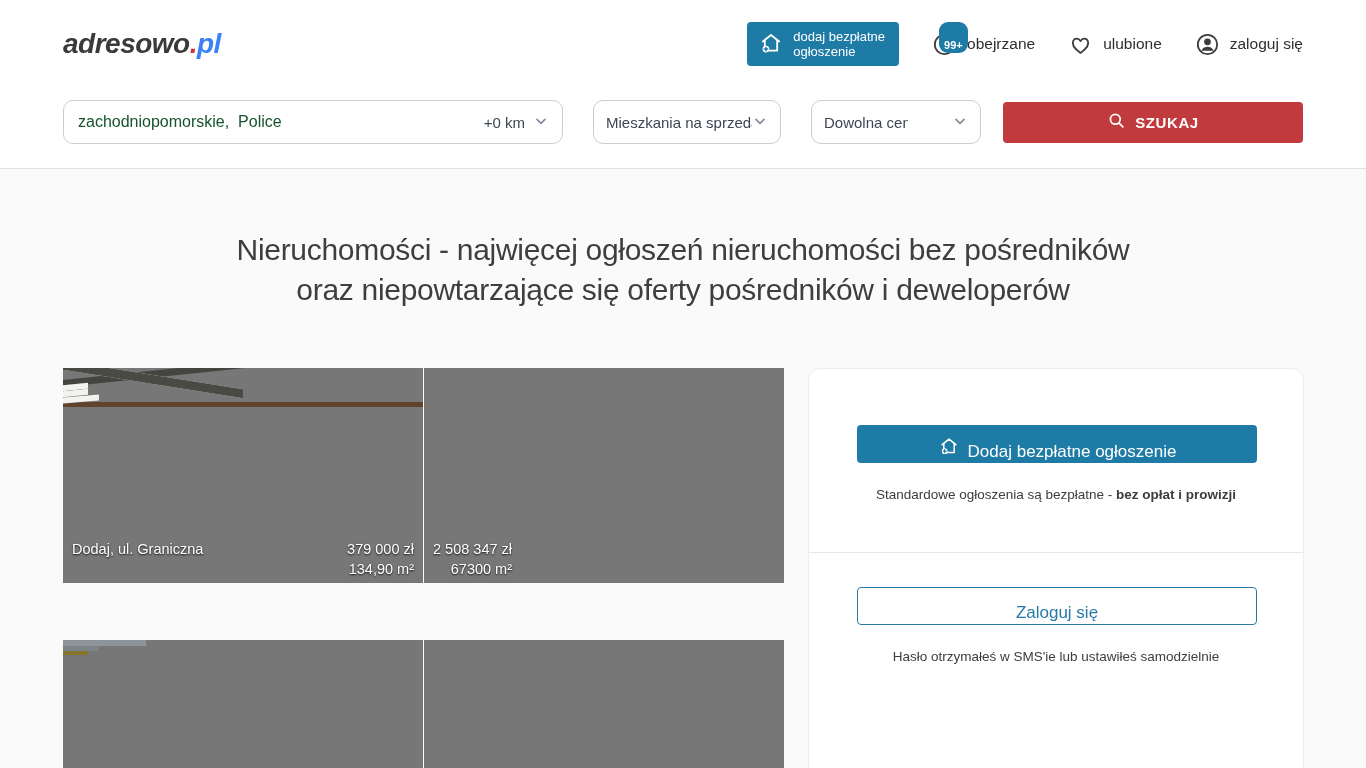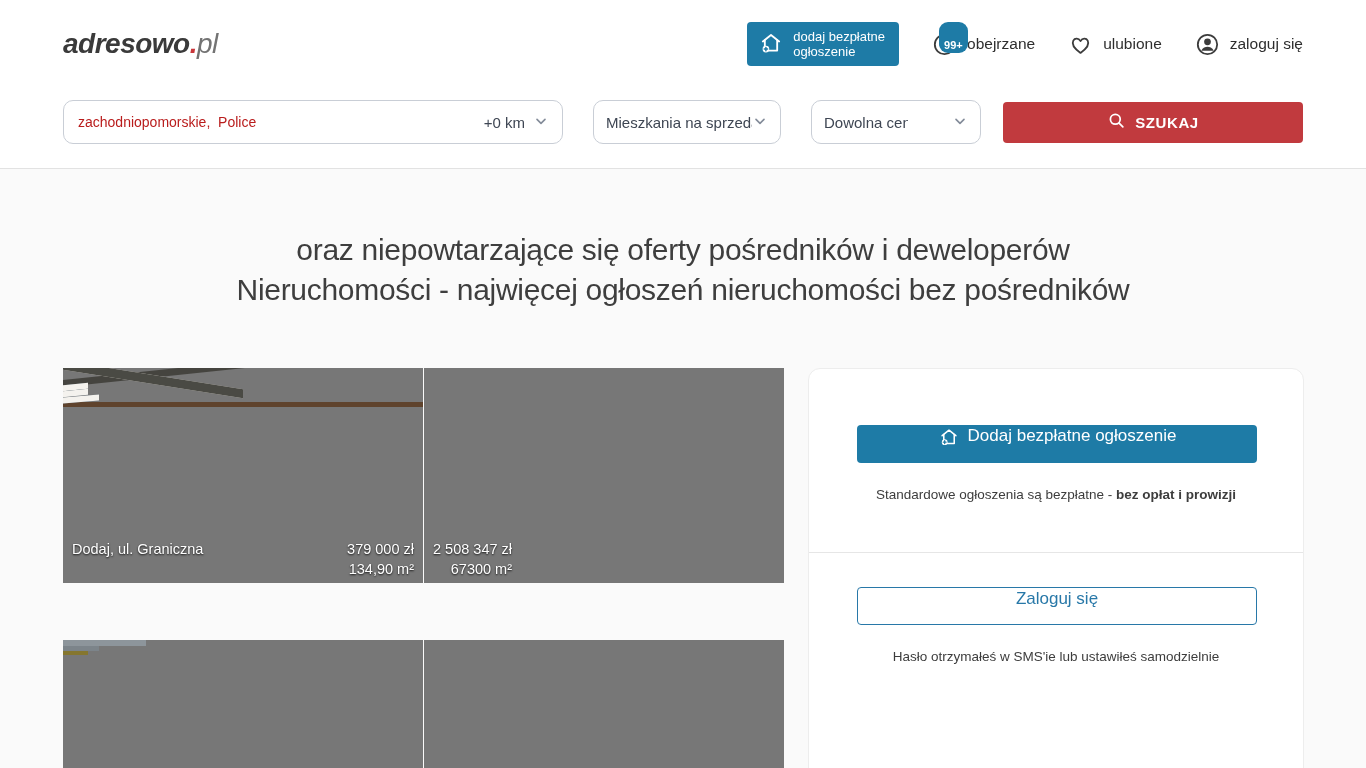--- a/index.html
+++ b/index.html
@@ -9,21 +9,21 @@
     font-family:"Liberation Sans", sans-serif;
     background:#ffffff; color:#333;
   }
   .shell { padding-left:63px; padding-right:63px; }
 
   
   .topbar { height:88px; display:flex; align-items:center; justify-content:space-between; background:#fff; }
   .logo { font-style:italic; font-size:28px; letter-spacing:-0.5px; cursor:pointer; white-space:nowrap; }
   .logo .l-main { font-weight:800; color:#3a3a3a; }
   .logo .l-dot  { font-weight:800; color:#c9363a; }
-  .logo .l-tld  { font-weight:400; color:#737373; }
+  .logo .l-tld  { font-weight:700; color:#3b82f6; }
 
   .hdr-right { display:flex; align-items:center; gap:32px; }
   .hdr-item { display:flex; align-items:center; gap:9px; position:relative; cursor:pointer; }
   .hdr-item .lbl { font-size:15.5px; color:#2e2e2e; }
   .hdr-item svg { display:block; }
 
   .btn-add-hdr {
     background:#1e7ba6; color:#fff; border:none; border-radius:4px;
     display:flex; align-items:center; gap:9px; padding:7px 14px 7px 11px;
     font-family:inherit; font-size:13px; line-height:15px; text-align:left; cursor:pointer;
@@ -37,21 +37,21 @@
   
   .search-row { display:flex; align-items:center; padding-top:12px; padding-bottom:24px; background:#fff; }
   .field {
     height:44px; border:1px solid #c9ced6; border-radius:10px; background:#fff;
     display:flex; align-items:center; padding:0 12px; color:#3e4653; font-size:15px;
     cursor:pointer;
   }
   .loc-box { width:500px; justify-content:space-between; padding:0 0 0 0; }
   .loc-input {
     border:none; outline:none; flex:1; height:100%; border-radius:10px 0 0 10px;
-    font-family:inherit; font-size:14px; color:#b91c1c; padding:0 8px 0 14px; background:transparent;
+    font-family:inherit; font-size:16px; color:#14532d; padding:0 8px 0 14px; background:transparent;
   }
   .radius { display:flex; align-items:center; gap:8px; padding-right:13px; white-space:nowrap; }
   .sel-cat { width:188px; margin-left:30px; justify-content:space-between; }
   .sel-price { width:170px; margin-left:30px; justify-content:space-between;gap:44px; }
   .sel-text { white-space:nowrap; overflow:hidden; }
   .btn-search {
     width:300px; height:41px; margin-left:22px;
     background:#c13a3e; color:#fff; border:none; border-radius:4px;
     font-family:inherit; font-size:15px; font-weight:bold; letter-spacing:0.6px;
     display:flex; align-items:center; justify-content:center; gap:9px; cursor:pointer;
@@ -148,21 +148,21 @@
   
   .side {
     width:496px; background:#fff; border:1px solid #ededed; border-radius:12px;
     height:540px; align-self:flex-start;
   }
   .side-sec { padding:56px 48px 50px; text-align:center; }
   .side-sec + .side-sec { border-top:1px solid #e6e6e6; padding-top:34px; }
   .side-h { font-size:20px; color:#3d3d3d; font-weight:400; margin:0 0 24px; }
   .btn-side {
     width:400px; height:38px; border-radius:4px; font-family:inherit; font-size:17px;
-    display:flex; align-items:flex-start; justify-content:center; gap:8px; margin:0 auto 24px; cursor:pointer;
+    display:flex; align-items:flex-end; justify-content:center; gap:8px; margin:0 auto 24px; cursor:pointer;
   }
   .btn-teal { background:#1e7ba6; color:#fff; border:none; }
   .btn-outline { background:#fff; color:#2878a8; border:1px solid #2878a8; }
   .side-note { font-size:13.5px; color:#3d3d3d; }
   .side-note b { font-weight:bold; }
 </style>
 </head>
 <body>
 
 <header class="topbar shell">
@@ -258,22 +258,22 @@
         </svg>
       </span>
       <span>SZUKAJ</span>
     </button>
   </div>
 </div>
 
 <div class="main-bg">
   <div class="hero">
     <h1>
+      <div>Nieruchomości - najwięcej ogłoszeń nieruchomości bez pośredników</div>
       <div>oraz niepowtarzające się oferty pośredników i deweloperów</div>
-      <div>Nieruchomości - najwięcej ogłoszeń nieruchomości bez pośredników</div>
     </h1>
   </div>
 
   <div class="content shell">
 
     <div class="cards">
 
       <div class="card">
         <div style="position:static;">
           <div class="p1-sky"></div>

